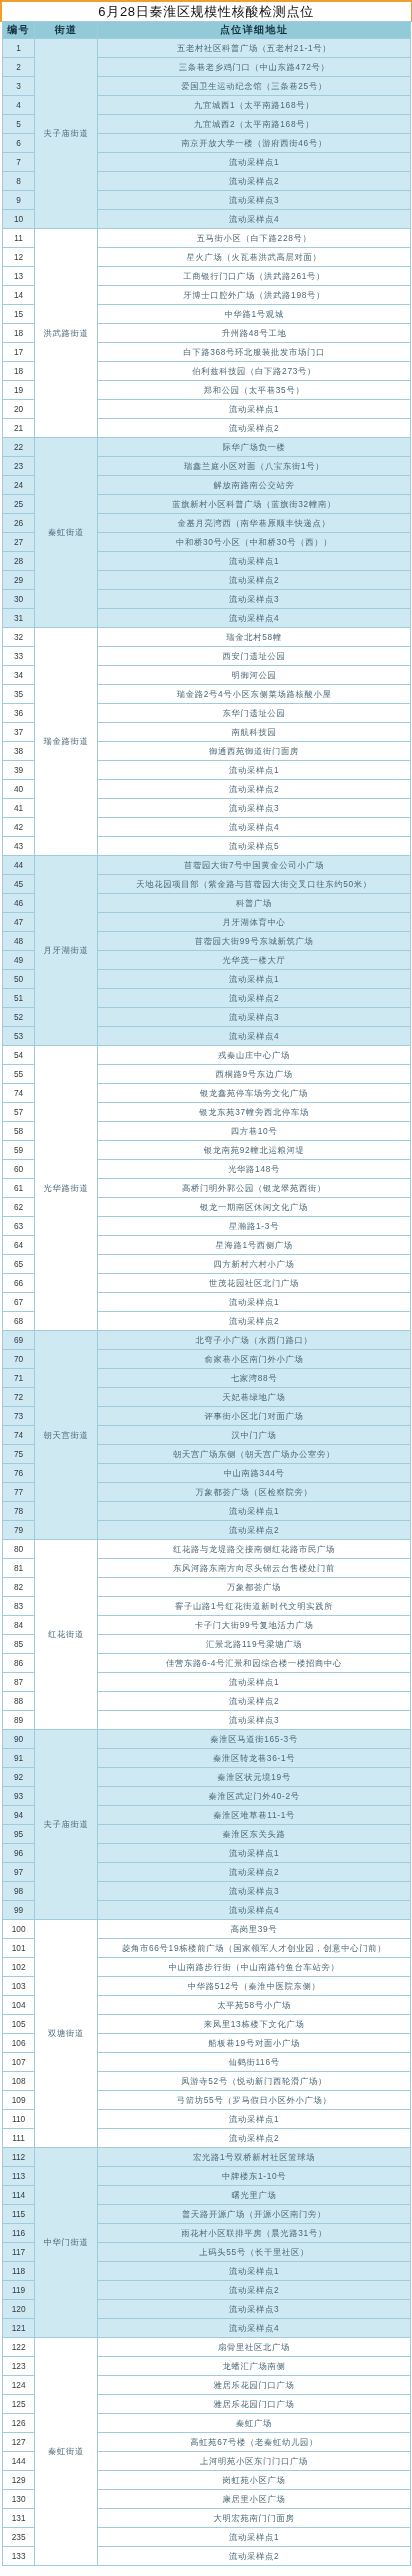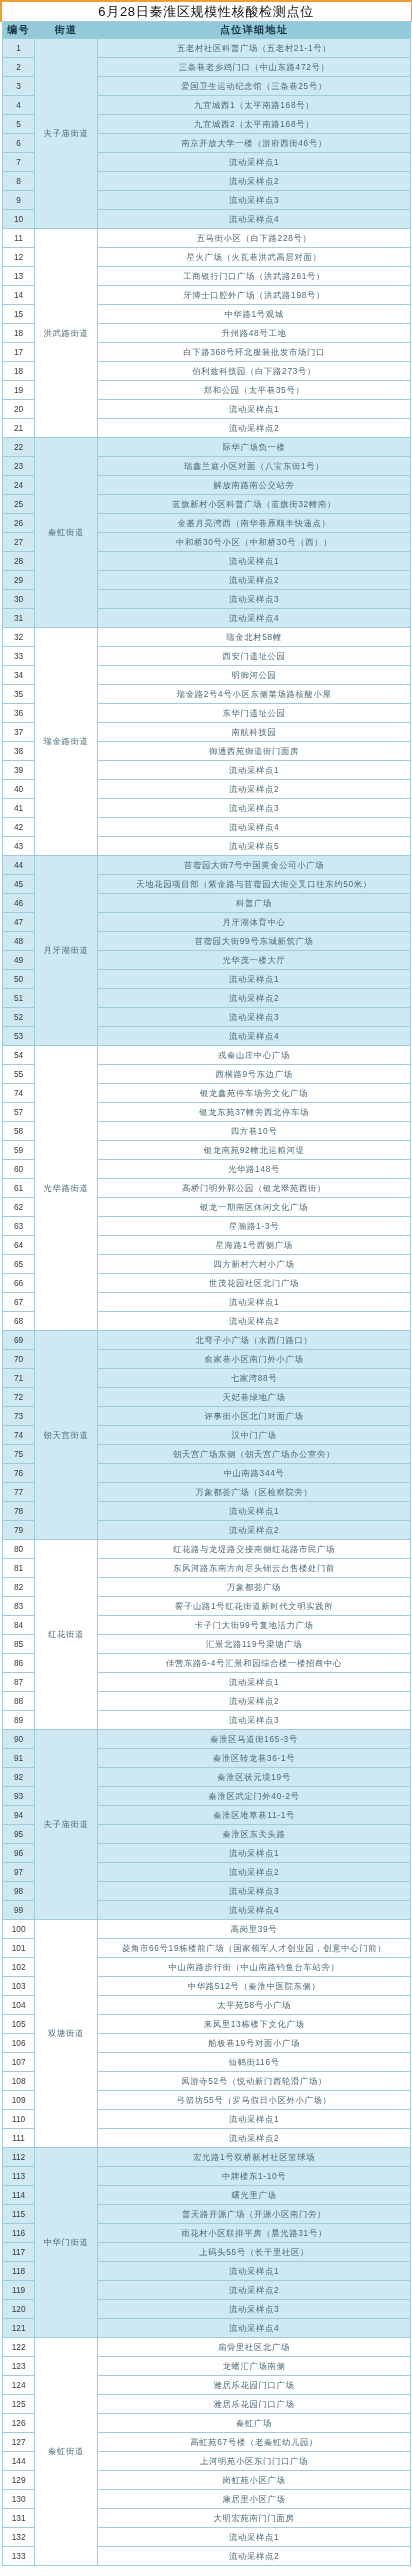--- a/index.html
+++ b/index.html
@@ -602,21 +602,21 @@
         </tr>
         <tr>
           <td class="col-no">130</td>
           <td class="col-addr">康居里小区广场</td>
         </tr>
         <tr>
           <td class="col-no">131</td>
           <td class="col-addr">大明宏苑南门门面房</td>
         </tr>
         <tr>
-          <td class="col-no">132</td>
+          <td class="col-no">235</td>
           <td class="col-addr">流动采样点1</td>
         </tr>
         <tr>
           <td class="col-no">133</td>
           <td class="col-addr">流动采样点2</td>
         </tr>
       </tbody>
   </table>
 </div>
 

